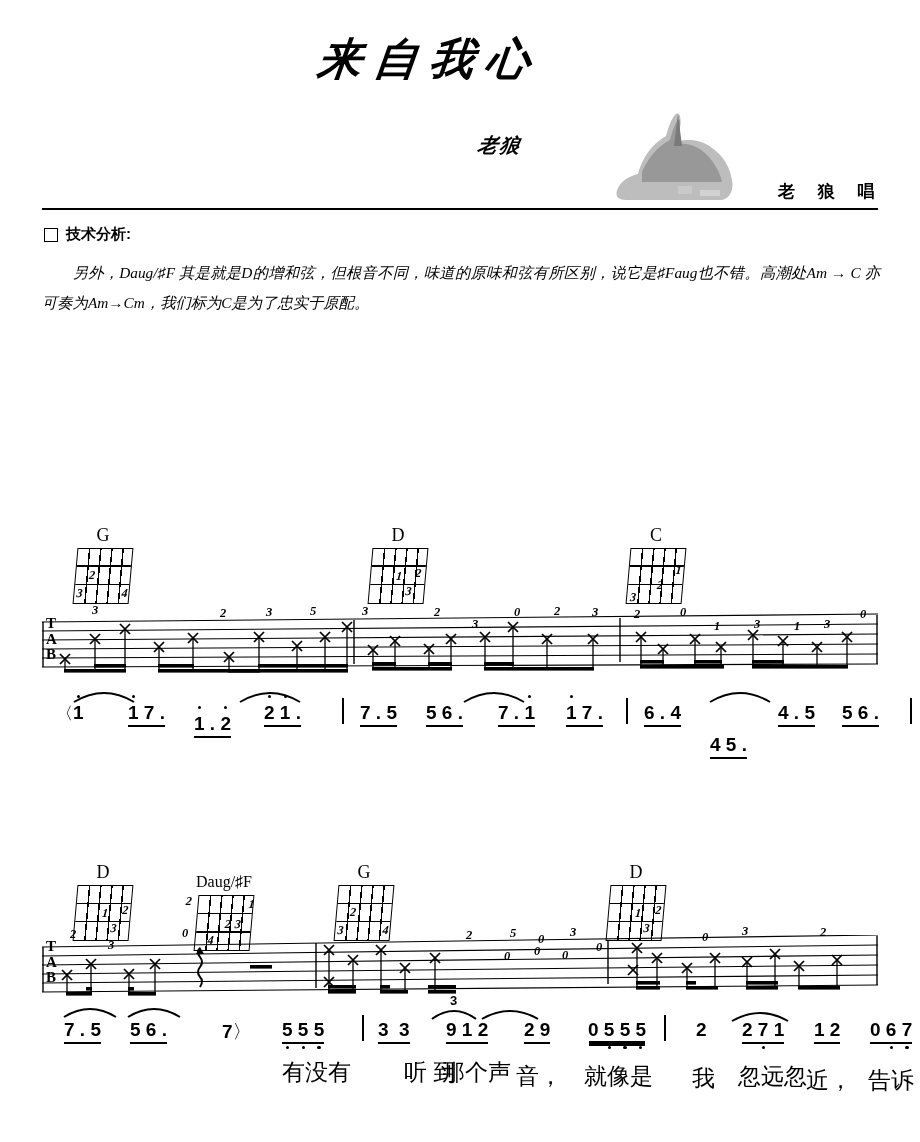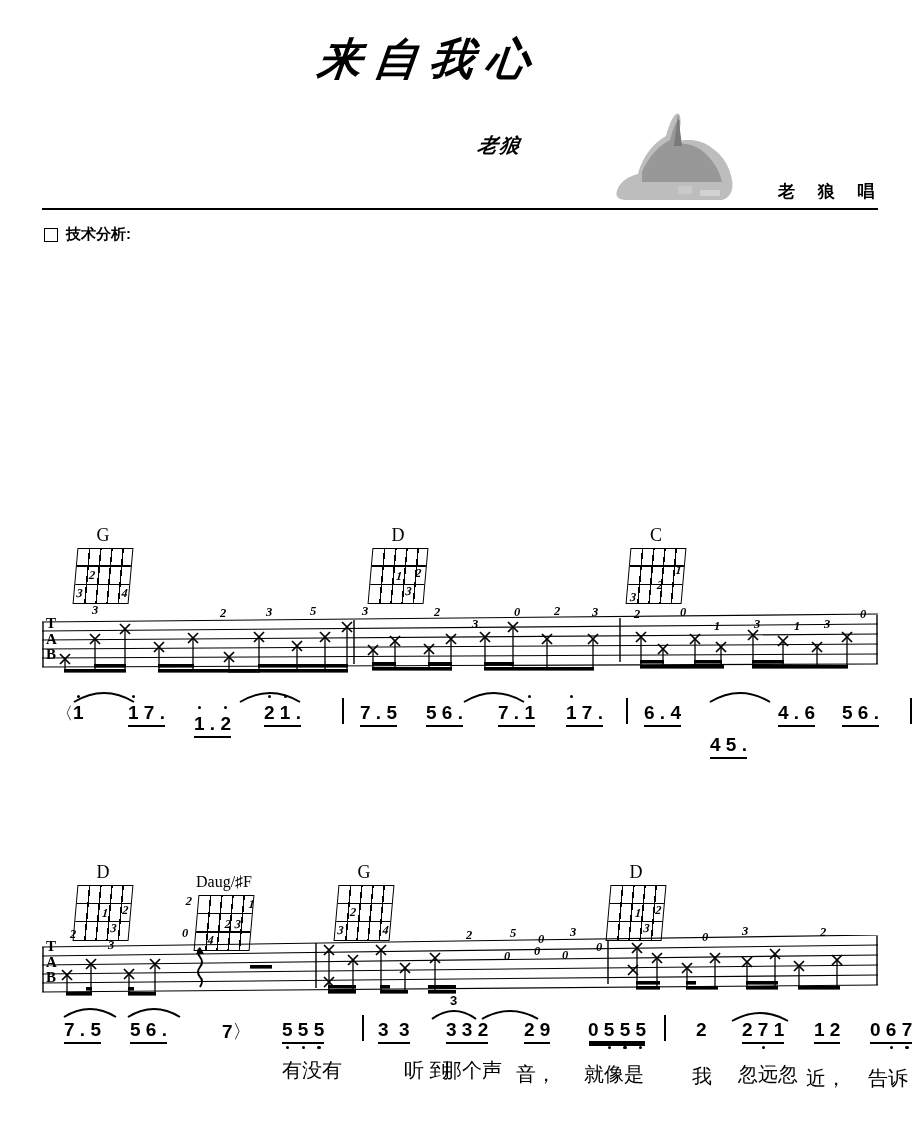--- a/index.html
+++ b/index.html
@@ -130,21 +130,21 @@
   }
   .octave-lo::after{
     content:"";position:absolute;left:50%;bottom:-8px;margin-left:-1.6px;
     width:3.2px;height:3.2px;border-radius:50%;background:#000;
   }
   .ul1{border-bottom:2px solid #000;padding-bottom:1px;}
   .ul2{box-shadow:0 3px 0 -1px #000, 0 6px 0 -1px #000;}
   .barline{position:absolute;width:2px;background:#000;height:26px;}
   .lyric{
     position:absolute;font-family:"Liberation Sans", sans-serif;
-    font-size:20px;font-weight:normal;white-space:nowrap;
+    font-size:23px;font-weight:normal;white-space:nowrap;
   }
 </style>
 </head>
 <body>
 
 <div class="page">
 
   <div class="title">来自我心</div>
 
   <svg class="blot" viewBox="0 0 122 92">
@@ -160,20 +160,21 @@
 
   <div class="handsign">老狼</div>
   <div class="singer">老 狼 唱</div>
   <div class="hrule"></div>
 
   <div class="analysis-head">
     <span class="box"></span>
     <span>技术分析:</span>
   </div>
   <div class="analysis-body">
+    <p class="indent">另外，Daug/♯F 其是就是D的增和弦，但根音不同，味道的原味和弦有所区别，说它是♯Faug也不错。高潮处Am → C 亦可奏为Am→Cm，我们标为C是为了忠实于原配。</p>
   </div>
 
   <div class="system sys1">
 
     <div class="chord" style="left:75px;top:6px;">
       <div class="cname">G</div>
       <div class="grid">
         <span class="fingr" style="left:13px;top:20px;">2</span>
         <span class="fingr" style="left:2px;top:38px;">3</span>
         <span class="fingr" style="left:47px;top:38px;">4</span>
@@ -429,21 +430,21 @@
         7 . <span class="num octave-hi">1</span>
       </span>
       <span class="jp-note ul1" style="left:524px;top:2px;">
         <span class="num octave-hi">1</span>&nbsp;7 .
       </span>
 
       <span class="barline" style="left:584px;top:-2px;"></span>
 
       <span class="jp-note ul1" style="left:602px;top:2px;">6 . 4</span>
       <span class="jp-note ul1" style="left:668px;top:2px;margin-top:32px;">4 5 .</span>
-      <span class="jp-note ul1" style="left:736px;top:2px;">4 . 6</span>
+      <span class="jp-note ul1" style="left:736px;top:2px;">4 . 5</span>
       <span class="jp-note ul1" style="left:800px;top:2px;">5 6 .</span>
 
       <span class="barline" style="left:868px;top:-2px;"></span>
     </div>
   </div>
 
   <div class="system sys2">
 
     <div class="chord" style="left:75px;top:18px;">
       <div class="cname">D</div>
@@ -670,21 +671,21 @@
       <span class="jp-note ul1" style="left:240px;top:2px;">
         <span class="num octave-lo">5</span>&nbsp;<span class="num octave-lo">5</span>&nbsp;<span class="num octave-lo">5</span>
       </span>
       <span class="lyric" style="left:240px;top:40px;">有没有</span>
 
       <span class="barline" style="left:320px;top:-2px;"></span>
 
       <span class="jp-note ul1" style="left:336px;top:2px;">3&nbsp;&nbsp;3</span>
       <span class="lyric" style="left:334px;top:40px;padding-left:28px;">听 到</span>
 
-      <span class="jp-note ul1" style="left:404px;top:2px;">3 3 2</span>
+      <span class="jp-note ul1" style="left:404px;top:2px;">9 1 2</span>
       <span class="lyric" style="left:400px;top:40px;">那个声</span>
 
       <span class="jp-note ul1" style="left:482px;top:2px;">2 9</span>
       <span class="lyric" style="left:474px;top:44px;">音，</span>
 
       <span class="jp-note ul2" style="left:546px;top:2px;">
         0 <span class="num octave-lo">5</span>&nbsp;<span class="num octave-lo">5</span>&nbsp;<span class="num octave-lo">5</span>
       </span>
       <span class="lyric" style="left:542px;top:44px;">就像是</span>
 

